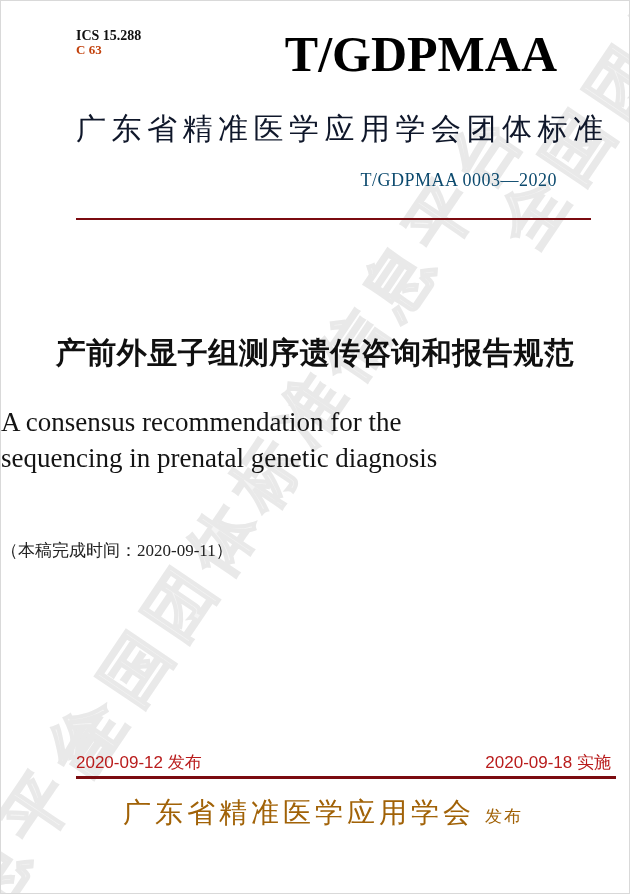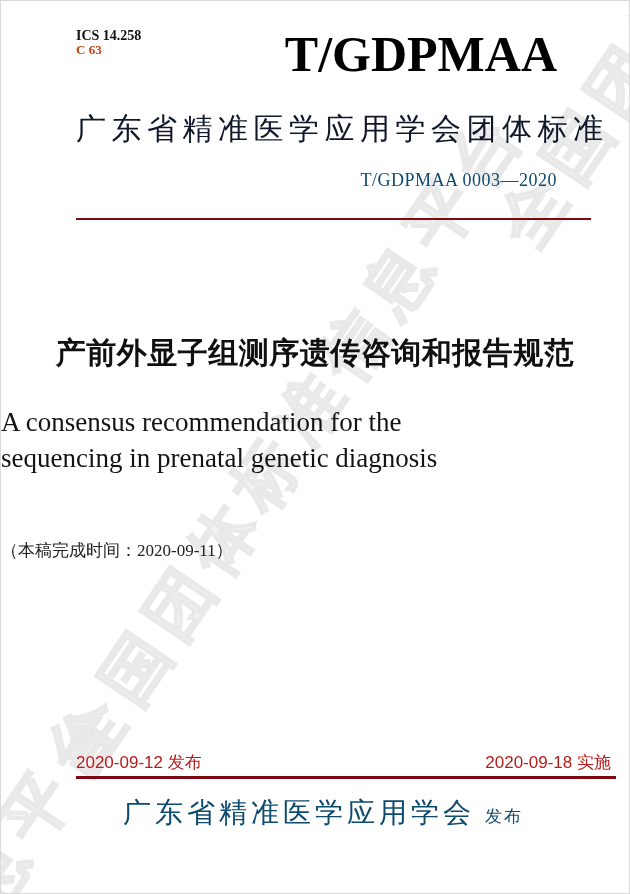--- a/index.html
+++ b/index.html
@@ -82,39 +82,39 @@
     font-size:17px;color:#222;
   }
   .date-row{
     position:absolute;left:75px;right:18px;top:750px;
     display:flex;justify-content:space-between;
     font-size:17px;color:#b91c1c;
   }
   .publisher-row{
     position:absolute;left:16px;right:0;top:793px;
     text-align:center;white-space:nowrap;
-    color:#0c4a6e;
+    color:#a16207;
   }
   .publisher-name{
     font-size:28px;letter-spacing:4px;
   }
   .publisher-suffix{
     font-size:17px;letter-spacing:2px;margin-left:10px;
   }
 </style>
 </head>
 <body>
 
 <div class="page">
 
   <div class="wm wm-main">全国团体标准信息平台</div>
   <div class="wm wm-upper">全国团体标准信息平台</div>
   <div class="wm wm-lower">全国团体标准信息平台</div>
 
-  <div class="ics">ICS 14.258</div>
+  <div class="ics">ICS 15.288</div>
   <div class="ccs">C 63</div>
 
   <div class="brand">T/GDPMAA</div>
 
   <div class="heading">广东省精准医学应用学会团体标准</div>
 
   <div class="std-no">T/GDPMAA 0003—2020</div>
 
   <div class="rule rule-top"></div>
 

